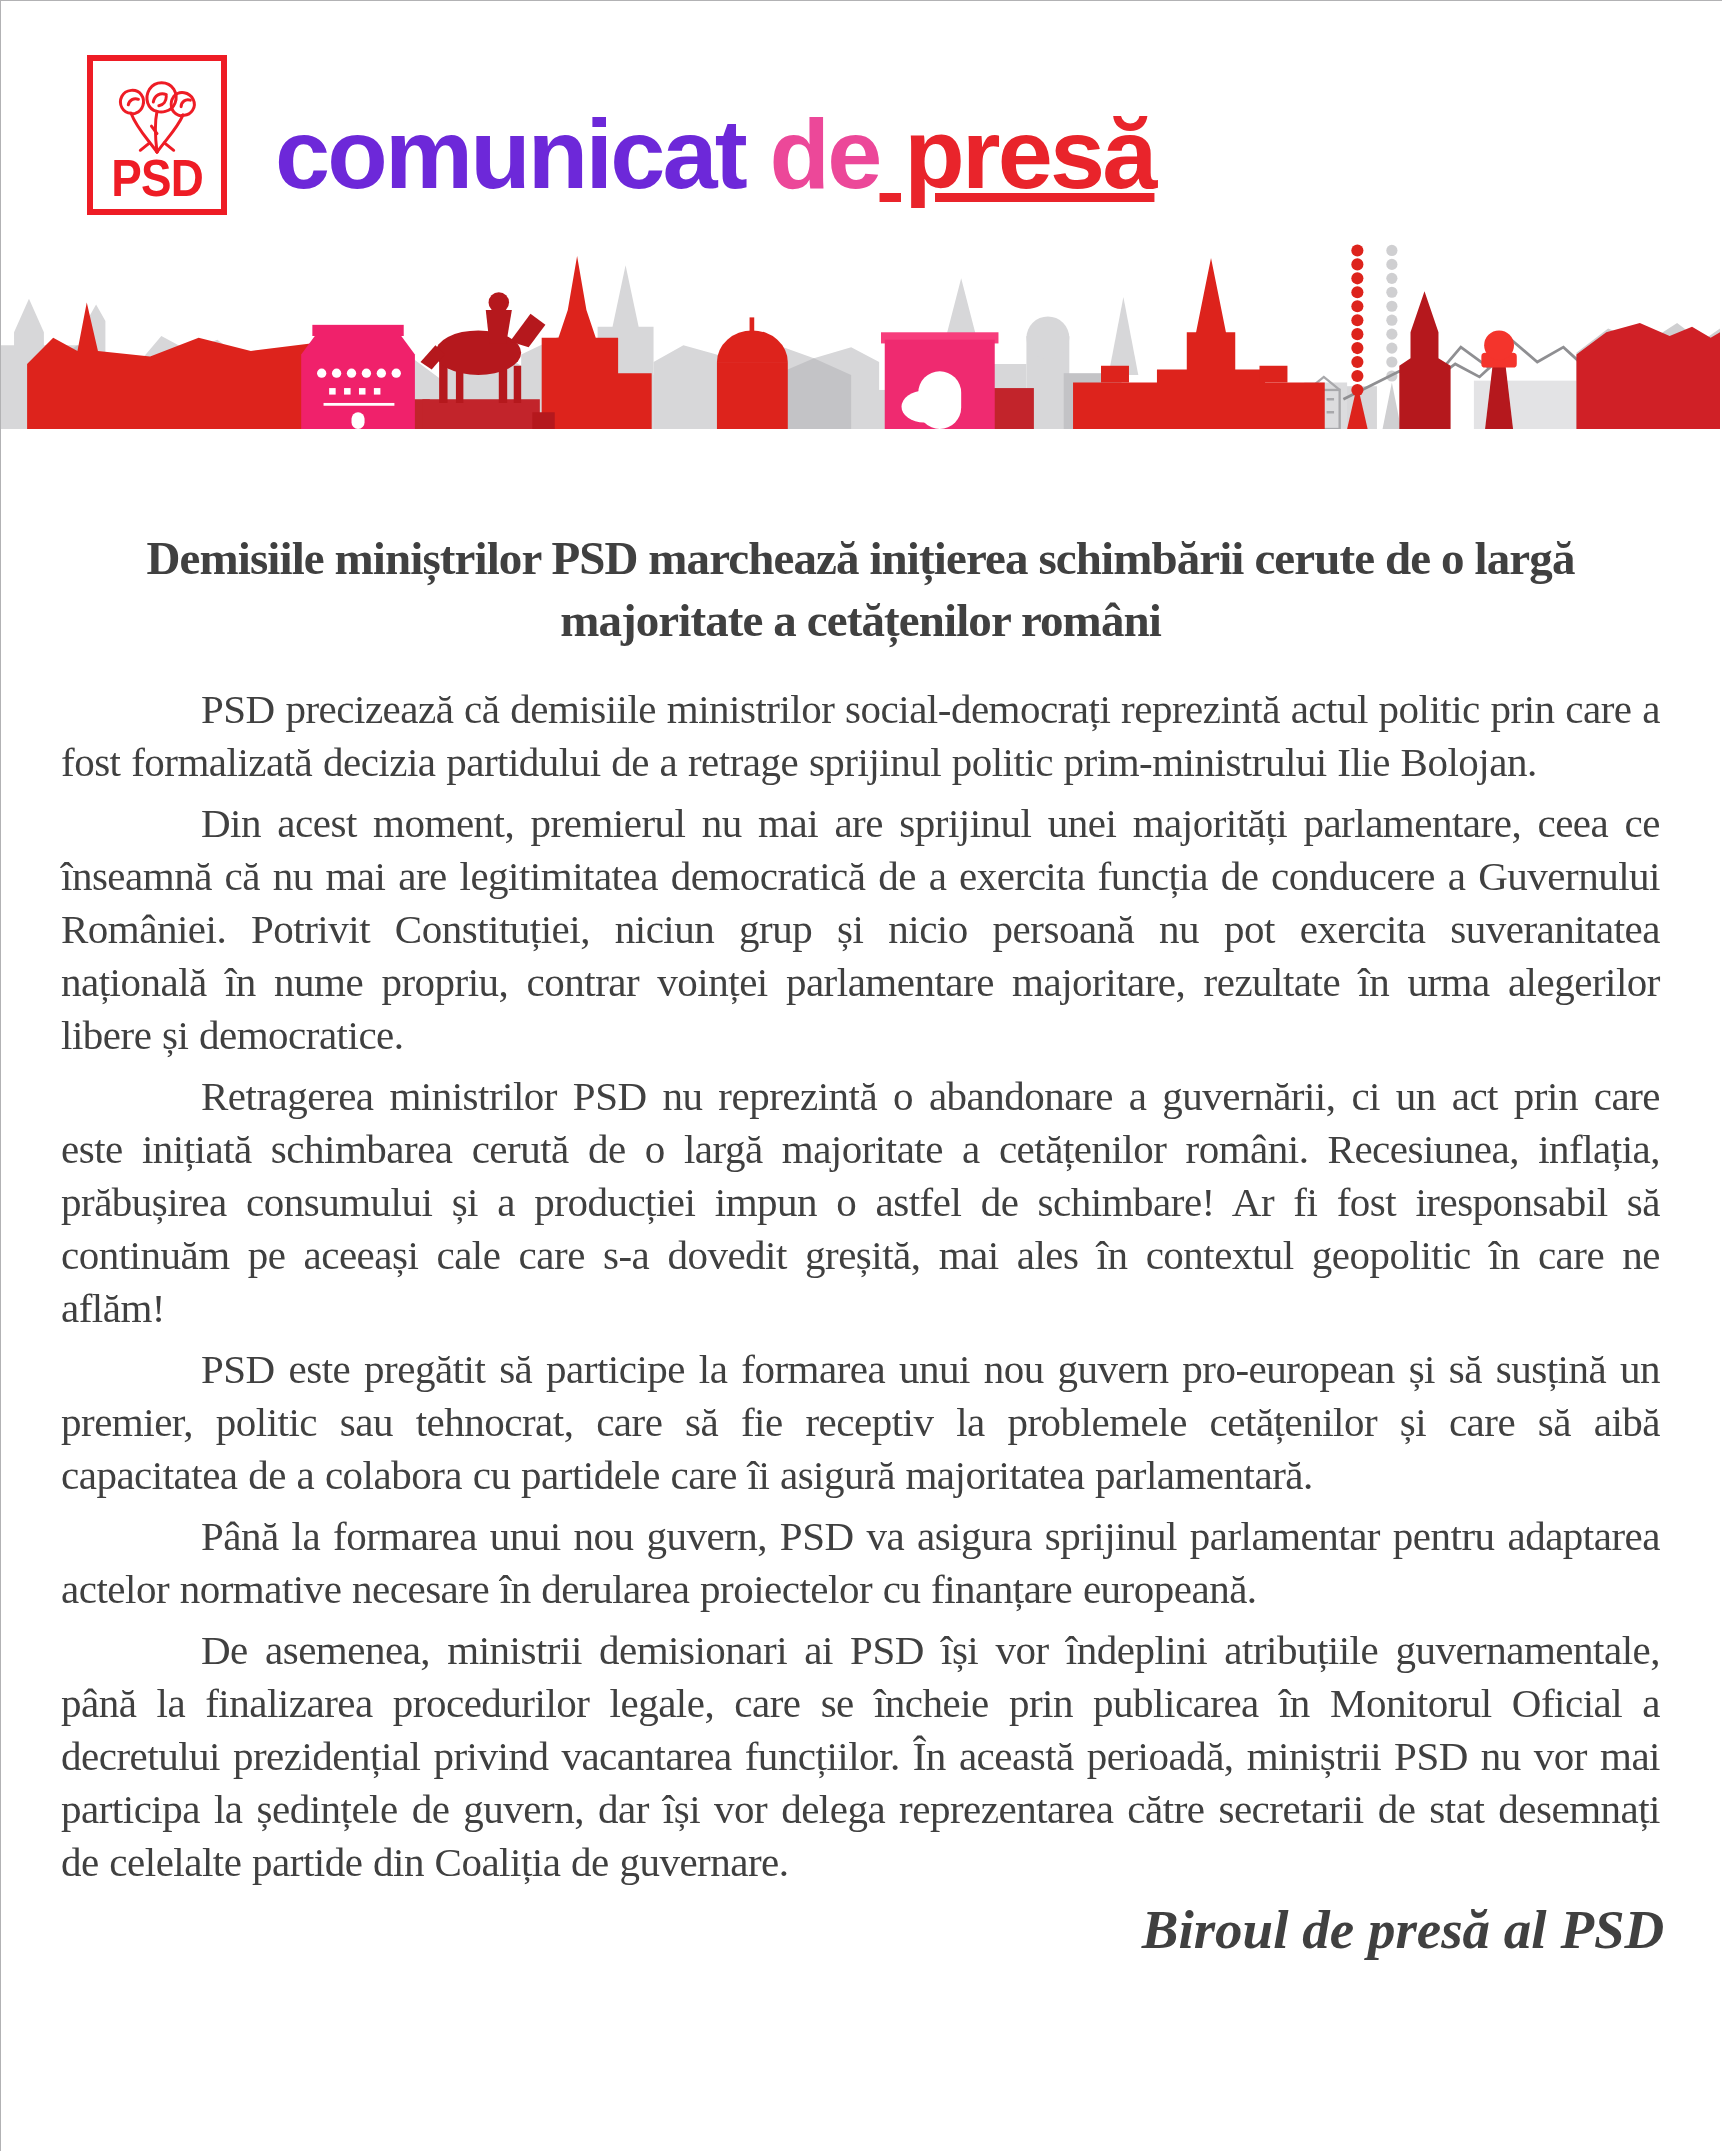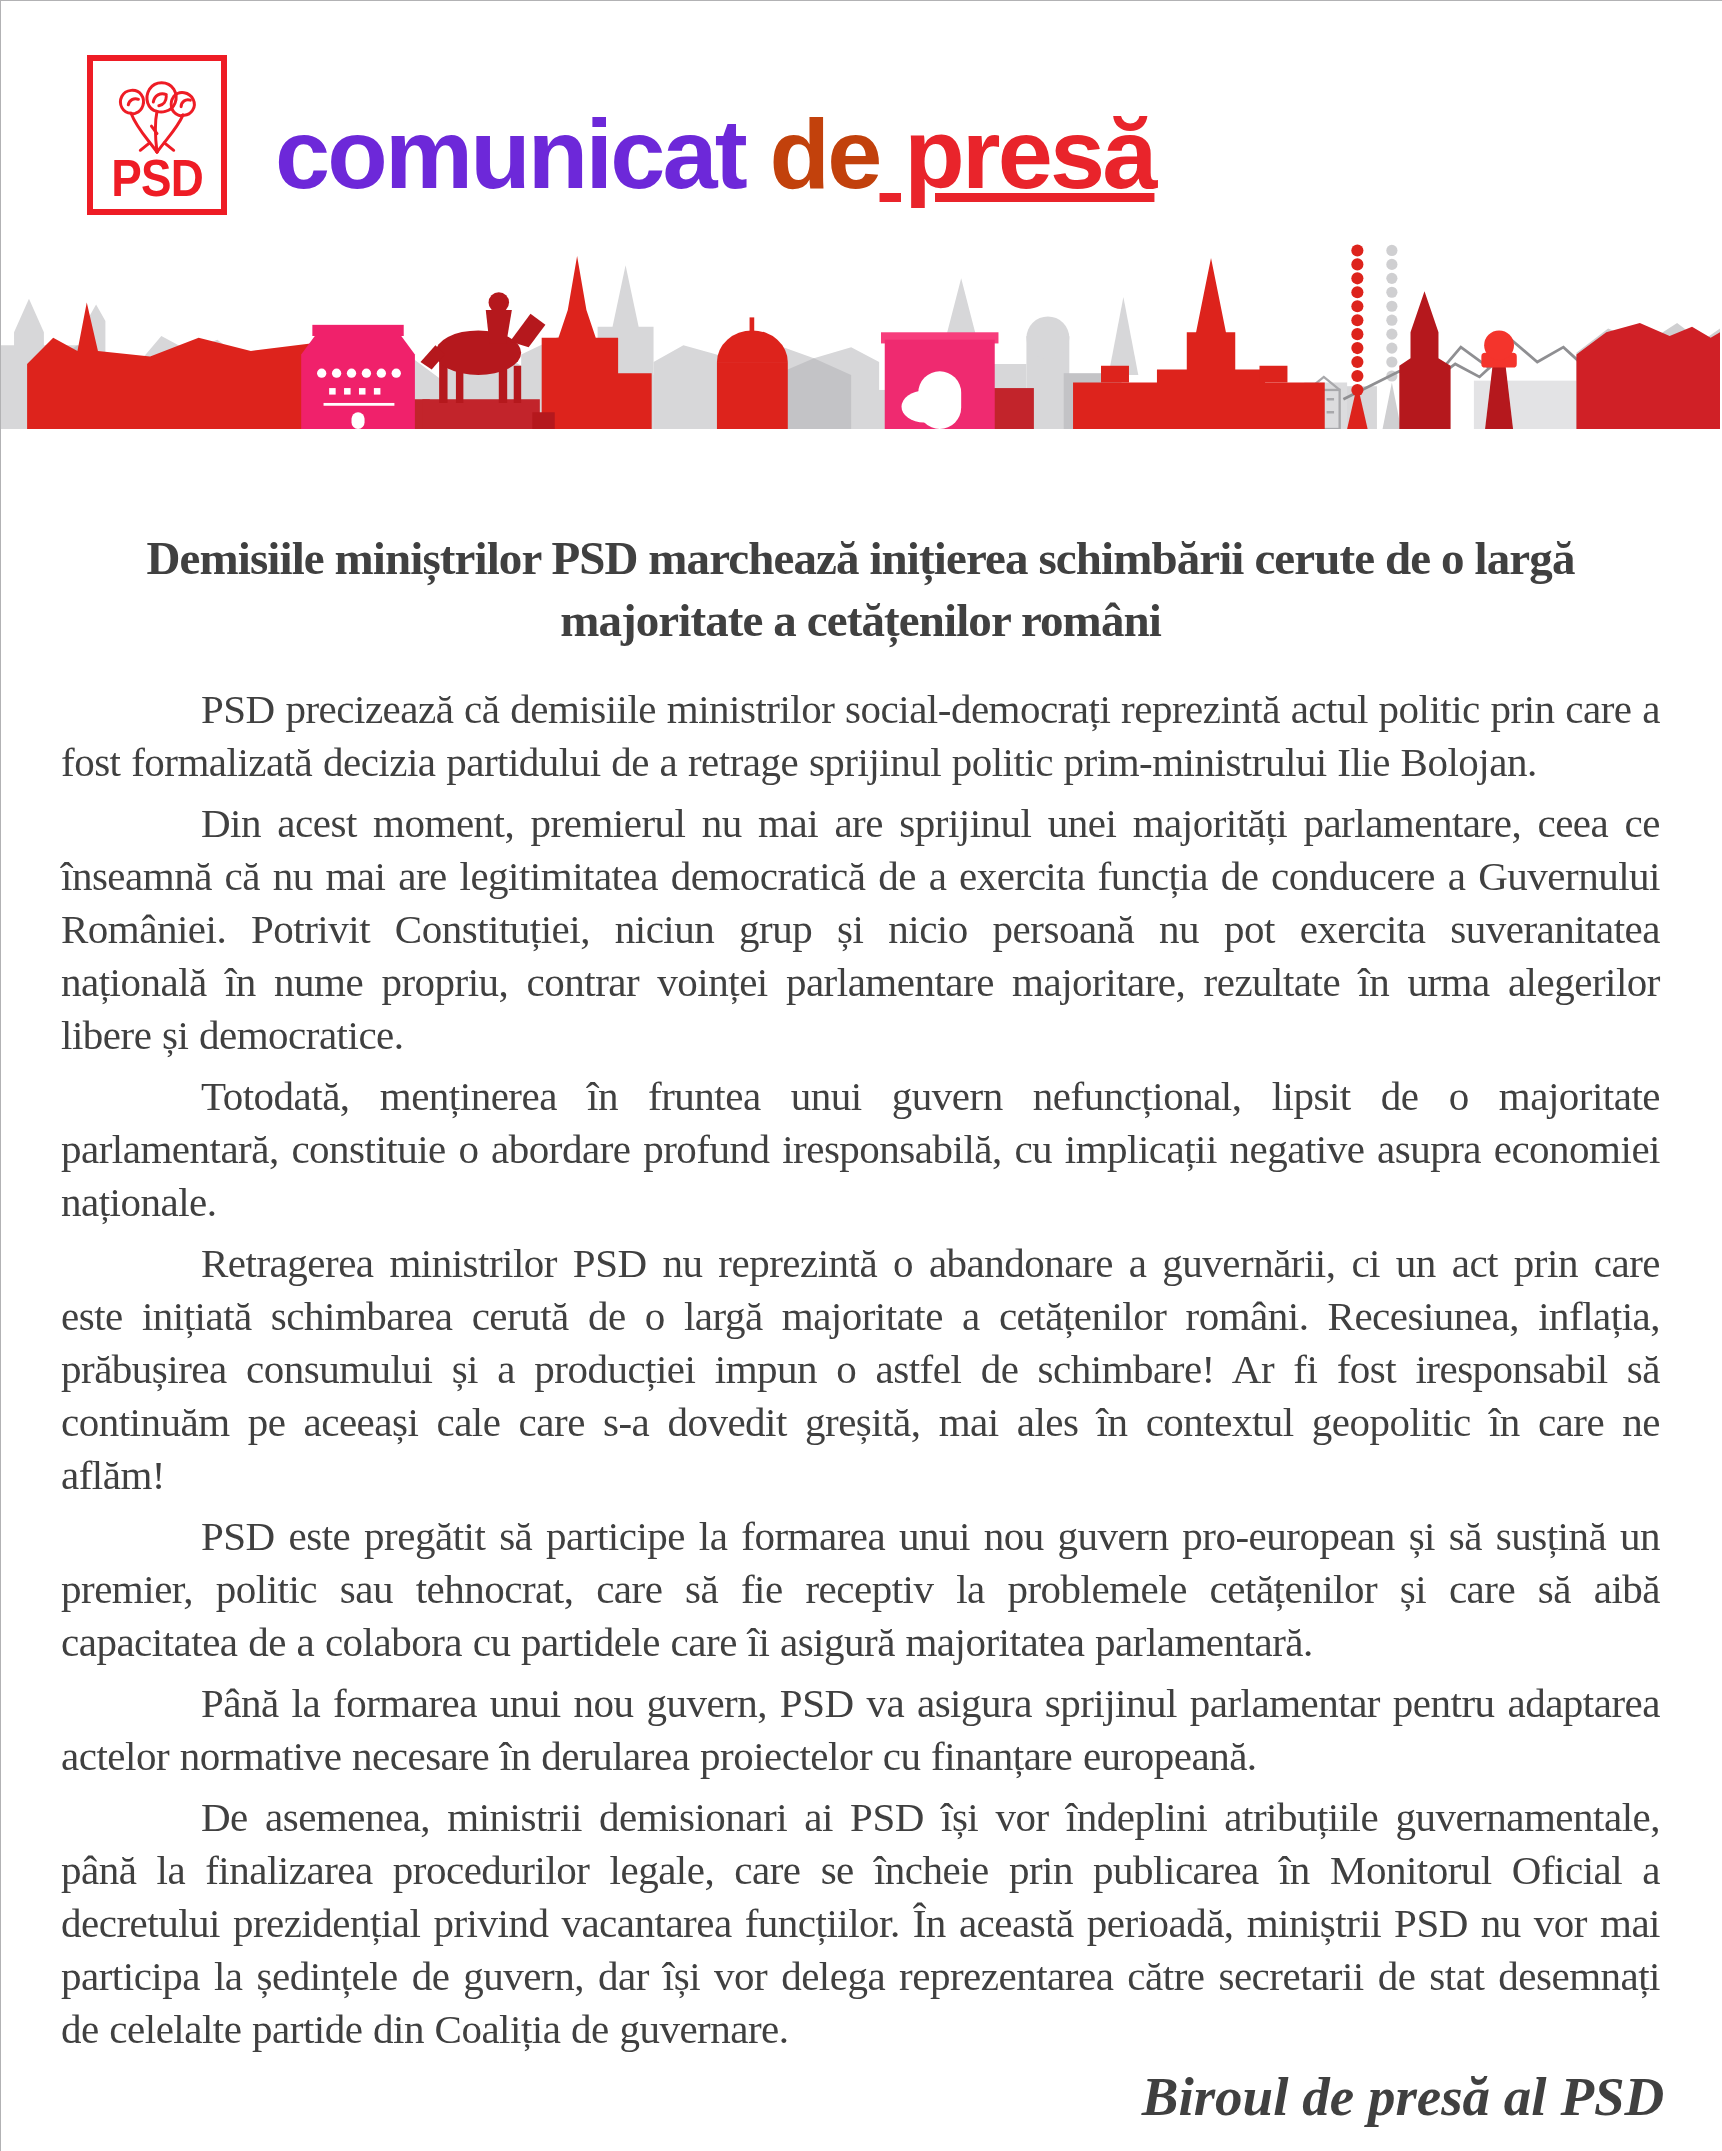--- a/index.html
+++ b/index.html
@@ -34,21 +34,21 @@
     font-size:43px;color:#e4423c;letter-spacing:0;
     white-space:nowrap;
   }
   .headline{
     position:absolute;left:274px;top:97px;
     font-family:"Liberation Sans", sans-serif;
     font-weight:bold;font-size:99px;letter-spacing:-2.8px;
     white-space:nowrap;line-height:112px;
   }
   .headline .hl1{color:#6d28d9;}
-  .headline .hl2{color:#c2410c;}
+  .headline .hl2{color:#ec4899;}
   .headline .hl3{color:#e9242b;text-decoration:underline;}
   
   .skyline{
     position:absolute;left:0;top:242px;width:1719px;height:186px;
   }
   
   .doc{
     position:absolute;left:0;top:526px;width:1719px;
     padding:0 52px;box-sizing:border-box;
     color:#404040;
@@ -225,21 +225,20 @@
       <rect x="948" y="104" width="118" height="96" fill="#ef2a70"></rect>
       <rect x="984" y="138" width="46" height="62" rx="23" fill="#ffffff"></rect>
       <ellipse cx="990" cy="176" rx="24" ry="17" fill="#ffffff"></ellipse>
     </g>
   </svg>
 
   <div class="doc">
     <h1 class="doc-title">Demisiile miniștrilor PSD marchează inițierea schimbării cerute de o largă majoritate a cetățenilor români</h1>
     <p>PSD precizează că demisiile ministrilor social-democrați reprezintă actul politic prin care a fost formalizată decizia partidului de a retrage sprijinul politic prim-ministrului Ilie Bolojan.</p>
     <p>Din acest moment, premierul nu mai are sprijinul unei majorități parlamentare, ceea ce înseamnă că nu mai are legitimitatea democratică de a exercita funcția de conducere a Guvernului României. Potrivit Constituției, niciun grup și nicio persoană nu pot exercita suveranitatea națională în nume propriu, contrar voinței parlamentare majoritare, rezultate în urma alegerilor libere și democratice.</p>
-    <p>Totodată, menținerea în fruntea unui guvern nefuncțional, lipsit de o majoritate parlamentară, constituie o abordare profund iresponsabilă, cu implicații negative asupra economiei naționale.</p>
     <p>Retragerea ministrilor PSD nu reprezintă o abandonare a guvernării, ci un act prin care este inițiată schimbarea cerută de o largă majoritate a cetățenilor români. Recesiunea, inflația, prăbușirea consumului și a producției impun o astfel de schimbare! Ar fi fost iresponsabil să continuăm pe aceeași cale care s-a dovedit greșită, mai ales în contextul geopolitic în care ne aflăm!</p>
     <p>PSD este pregătit să participe la formarea unui nou guvern pro-european și să susțină un premier, politic sau tehnocrat, care să fie receptiv la problemele cetățenilor și care să aibă capacitatea de a colabora cu partidele care îi asigură majoritatea parlamentară.</p>
     <p>Până la formarea unui nou guvern, PSD va asigura sprijinul parlamentar pentru adaptarea actelor normative necesare în derularea proiectelor cu finanțare europeană.</p>
     <p>De asemenea, ministrii demisionari ai PSD își vor îndeplini atribuțiile guvernamentale, până la finalizarea procedurilor legale, care se încheie prin publicarea în Monitorul Oficial a decretului prezidențial privind vacantarea funcțiilor. În această perioadă, miniștrii PSD nu vor mai participa la ședințele de guvern, dar își vor delega reprezentarea către secretarii de stat desemnați de celelalte partide din Coaliția de guvernare.</p>
     <div class="signature">Biroul de presă al PSD</div>
   </div>
 
 </div>
 
 

